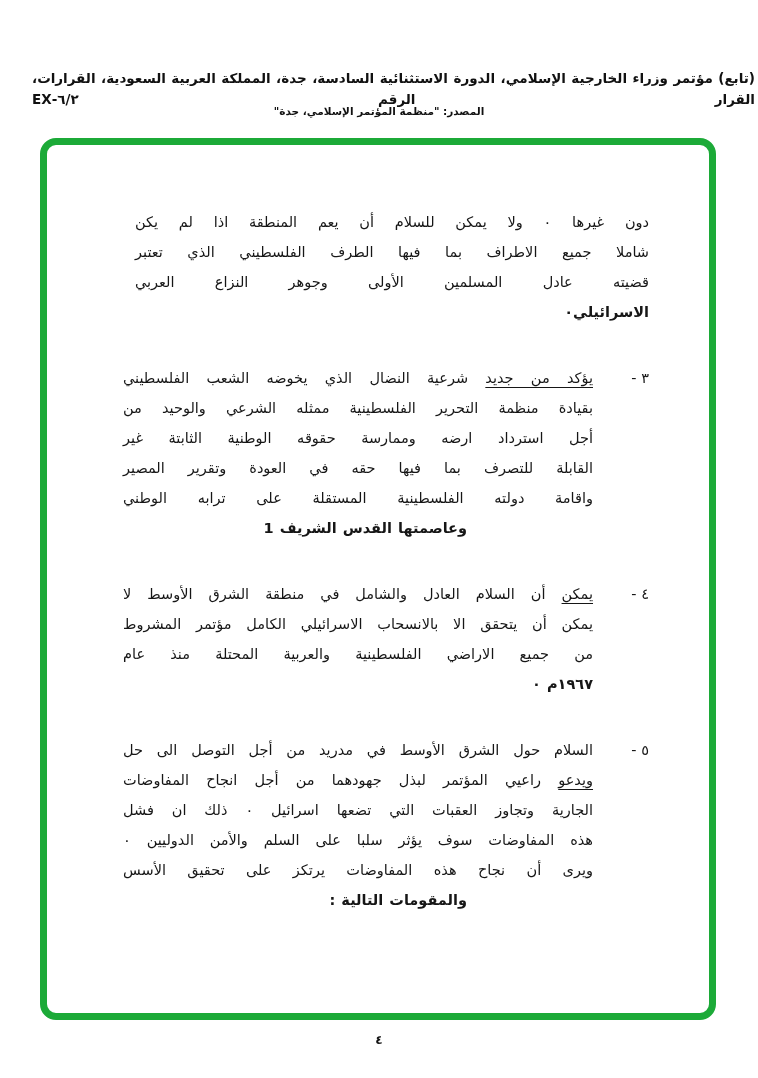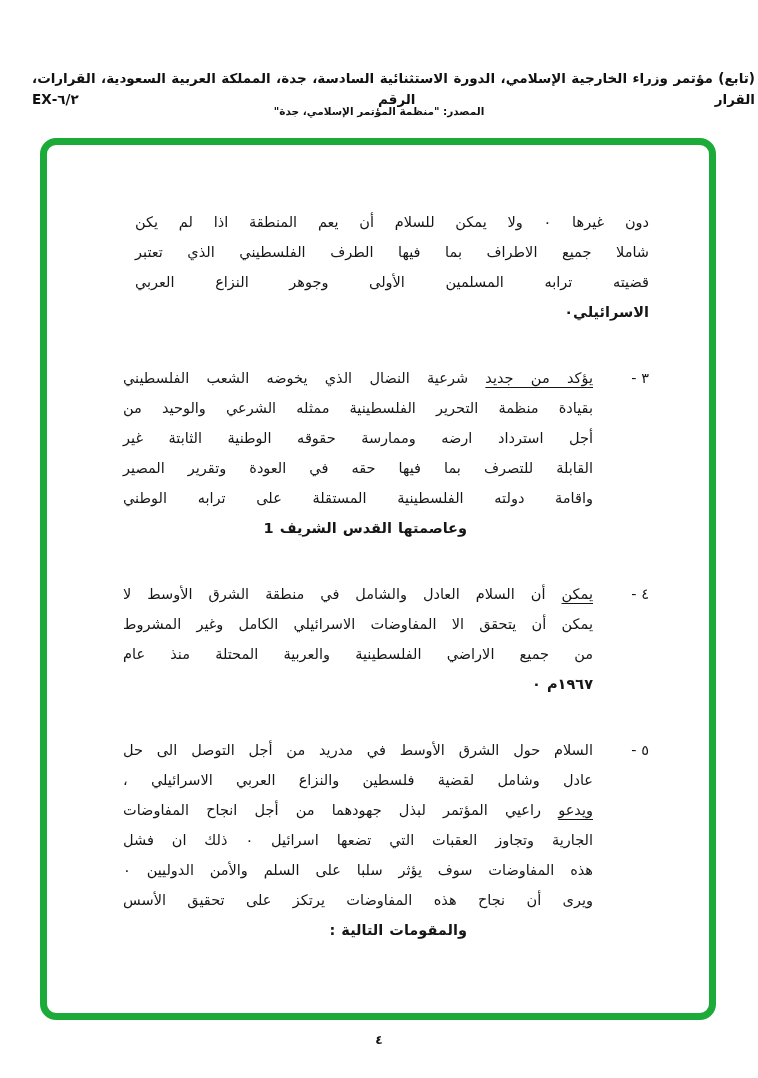--- a/index.html
+++ b/index.html
@@ -93,51 +93,50 @@
   <div class="doc-title" dir="rtl">(تابع) مؤتمر وزراء الخارجية الإسلامي، الدورة الاستثنائية السادسة، جدة، المملكة العربية السعودية، القرارات، القرار الرقم ٦/٢-EX</div>
 
   <div class="doc-source" dir="rtl">المصدر: "منظمة المؤتمر الإسلامي، جدة"</div>
 
   <div class="frame">
     <div class="content" dir="rtl">
 
       <div class="para">
         <span class="line">دون غيرها ٠ ولا يمكن للسلام أن يعم المنطقة اذا لم يكن</span>
         <span class="line">شاملا جميع الاطراف بما فيها الطرف الفلسطيني الذي تعتبر</span>
-        <span class="line">قضيته ترابه المسلمين الأولى وجوهر النزاع العربي</span>
+        <span class="line">قضيته عادل المسلمين الأولى وجوهر النزاع العربي</span>
         <span class="line end">الاسرائيلي٠</span>
       </div>
 
       <div class="item">
         <span class="marker">٣ -</span>
         <div class="item-body">
           <span class="line"><u>يؤكد من جديد</u> <span>شرعية النضال الذي يخوضه الشعب الفلسطيني</span></span>
           <span class="line">بقيادة منظمة التحرير الفلسطينية ممثله الشرعي والوحيد من</span>
           <span class="line">أجل استرداد ارضه وممارسة حقوقه الوطنية الثابتة غير</span>
           <span class="line">القابلة للتصرف بما فيها حقه في العودة وتقرير المصير</span>
           <span class="line">واقامة دولته الفلسطينية المستقلة على ترابه الوطني</span>
           <span class="line end ind">وعاصمتها القدس الشريف 1</span>
         </div>
       </div>
 
       <div class="item">
         <span class="marker">٤ -</span>
         <div class="item-body">
           <span class="line"><u>يمكن</u> <span>أن السلام العادل والشامل في منطقة الشرق الأوسط لا</span></span>
-          <span class="line">يمكن أن يتحقق الا المفاوضات الاسرائيلي الكامل وغير المشروط</span>
+          <span class="line">يمكن أن يتحقق الا بالانسحاب الاسرائيلي الكامل مؤتمر المشروط</span>
           <span class="line">من جميع الاراضي الفلسطينية والعربية المحتلة منذ عام</span>
           <span class="line end">١٩٦٧م ٠</span>
         </div>
       </div>
 
       <div class="item">
         <span class="marker">٥ -</span>
         <div class="item-body">
           <span class="line">السلام حول الشرق الأوسط في مدريد من أجل التوصل الى حل</span>
-          <span class="line">عادل وشامل لقضية فلسطين والنزاع العربي الاسرائيلي ،</span>
           <span class="line"><u>ويدعو</u> <span>راعيي المؤتمر لبذل جهودهما من أجل انجاح المفاوضات</span></span>
           <span class="line">الجارية وتجاوز العقبات التي تضعها اسرائيل ٠ ذلك ان فشل</span>
           <span class="line">هذه المفاوضات سوف يؤثر سلبا على السلم والأمن الدوليين ٠</span>
           <span class="line">ويرى أن نجاح هذه المفاوضات يرتكز على تحقيق الأسس</span>
           <span class="line end ind">والمقومات التالية :</span>
         </div>
       </div>
 
     </div>
   </div>

